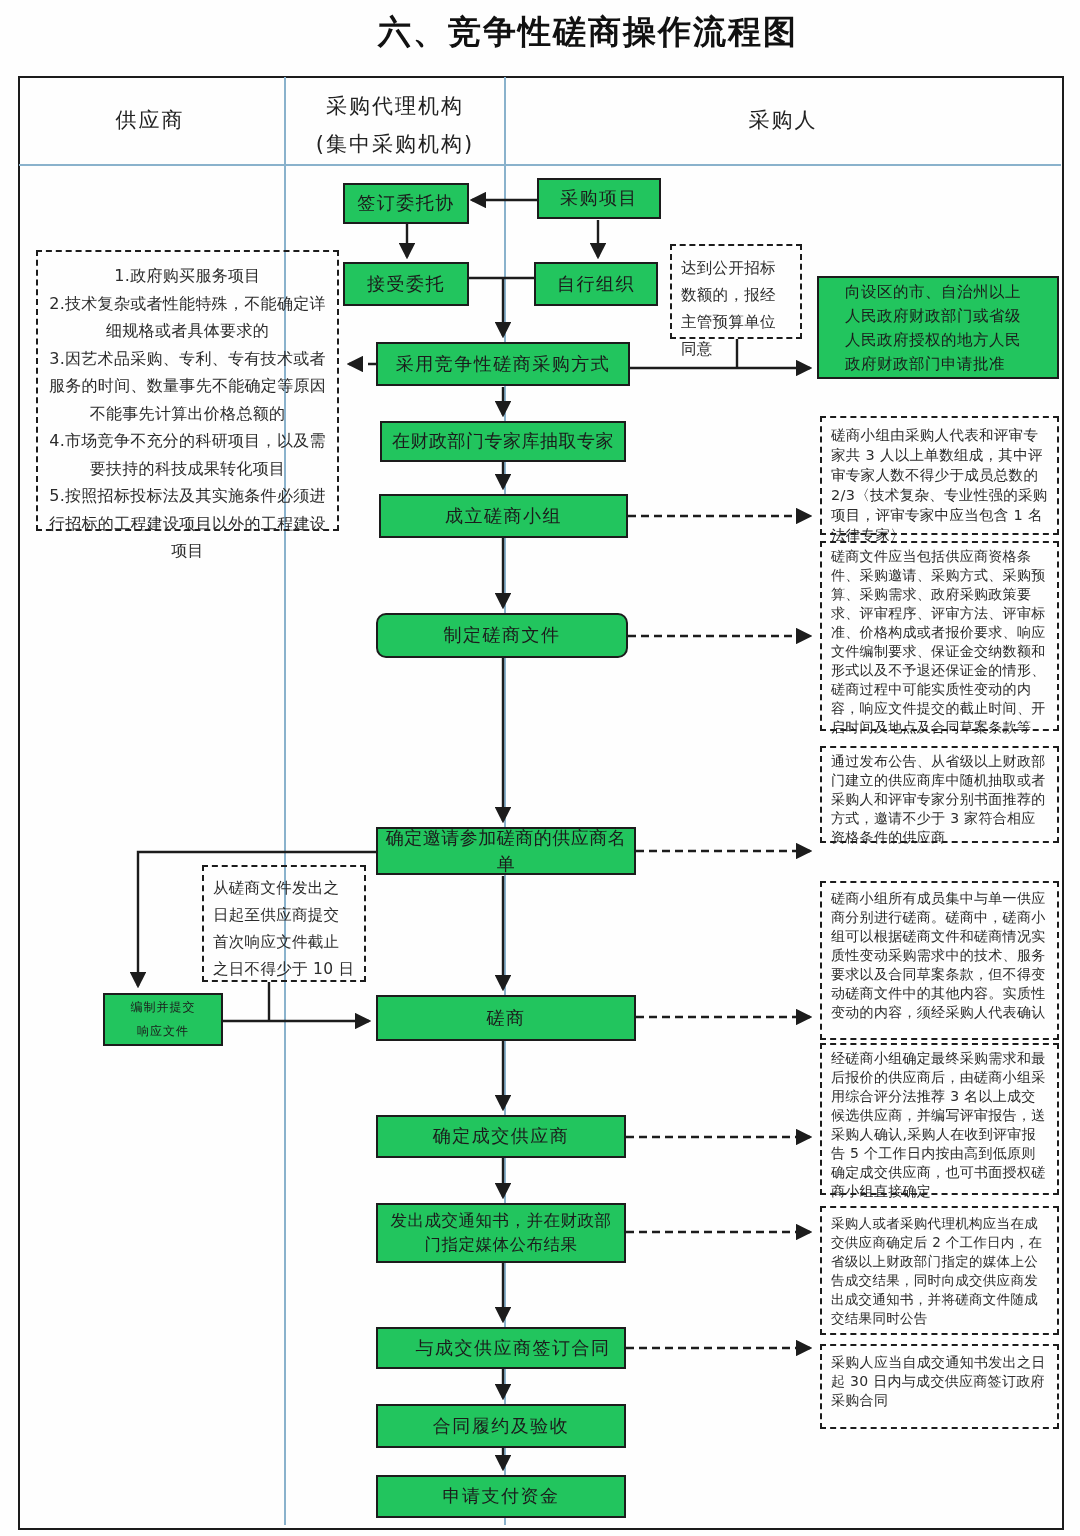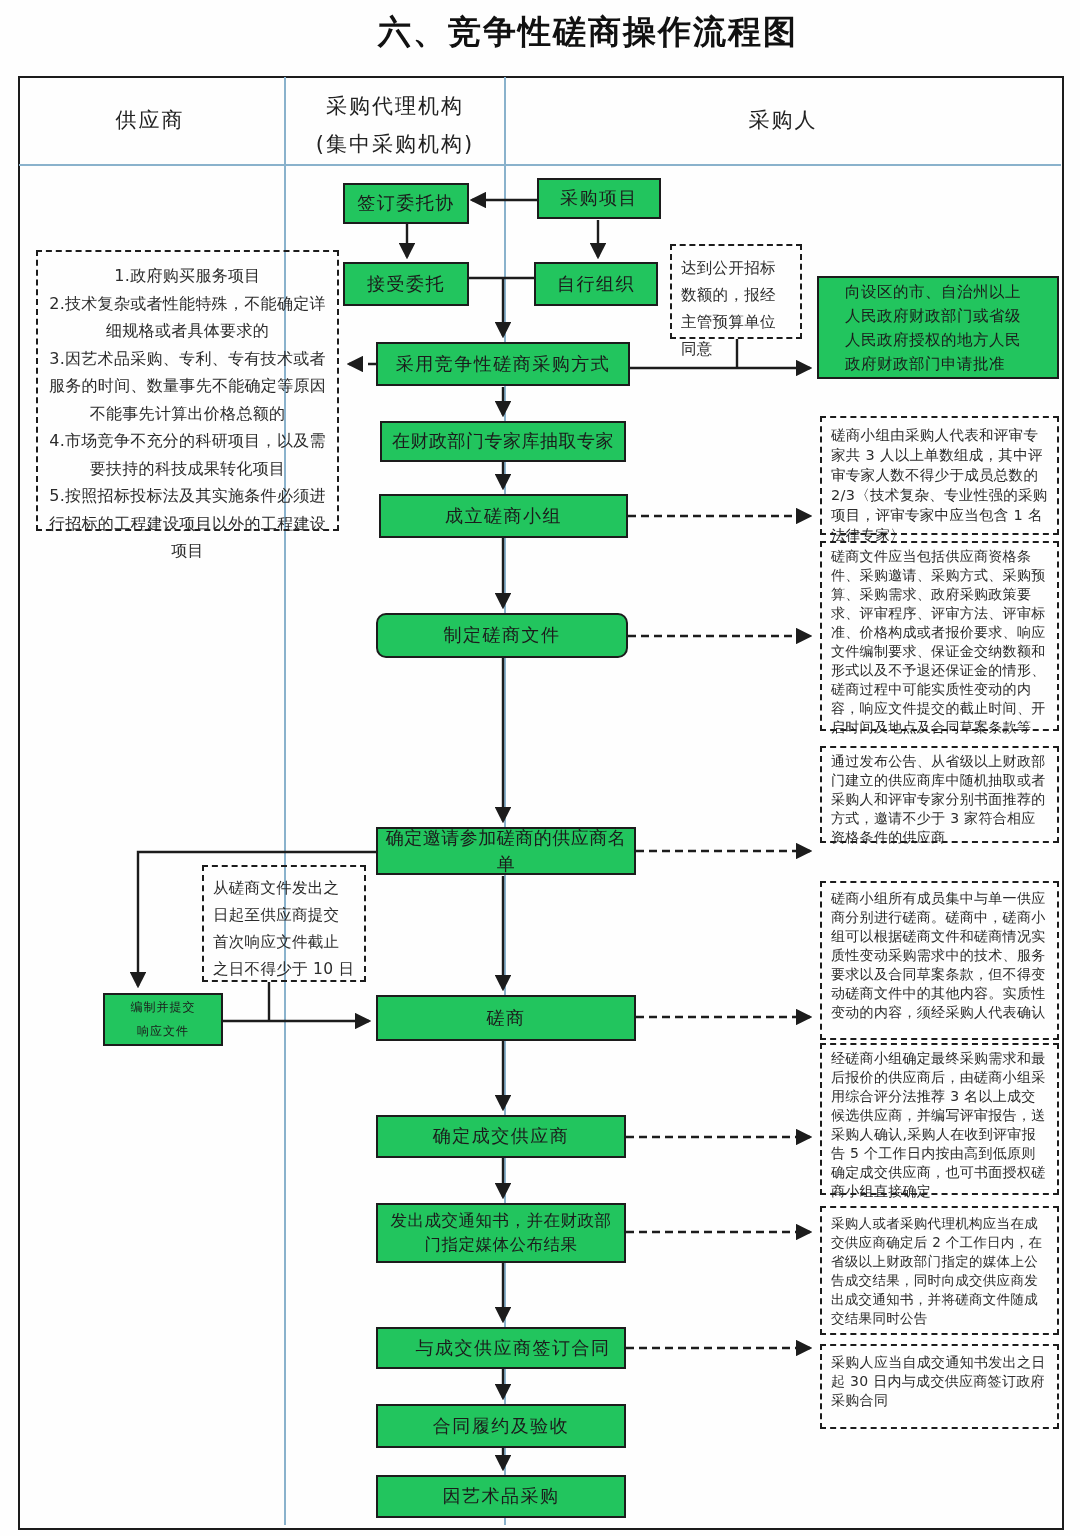--- a/index.html
+++ b/index.html
@@ -95,21 +95,21 @@
   <div class="node" style="left:380px;top:421px;width:246px;height:41px;letter-spacing:0.5px;">在财政部门专家库抽取专家</div>
   <div class="node" style="left:376px;top:342px;width:254px;height:44px;">采用竞争性磋商采购方式</div>
   <div class="node" style="left:379px;top:494px;width:249px;height:44px;">成立磋商小组</div>
   <div class="node" style="left:376px;top:613px;width:252px;height:45px;border-radius:10px;">制定磋商文件</div>
   <div class="node" style="left:376px;top:827px;width:260px;height:48px;letter-spacing:0.5px;">确定邀请参加磋商的供应商名单</div>
   <div class="node" style="left:376px;top:995px;width:260px;height:46px;">磋商</div>
   <div class="node" style="left:376px;top:1115px;width:250px;height:43px;">确定成交供应商</div>
   <div class="node small" style="left:376px;top:1203px;width:250px;height:60px;padding:4px 8px;">发出成交通知书，并在财政部门指定媒体公布结果</div>
   <div class="node" style="left:376px;top:1327px;width:250px;height:42px;padding-left:24px;">与成交供应商签订合同</div>
   <div class="node" style="left:376px;top:1404px;width:250px;height:44px;">合同履约及验收</div>
-  <div class="node" style="left:376px;top:1475px;width:250px;height:43px;">因艺术品采购</div>
+  <div class="node" style="left:376px;top:1475px;width:250px;height:43px;">申请支付资金</div>
 
   <div class="node" style="left:83px;top:993px;width:120px;height:53px;font-size:12px;flex-direction:column;letter-spacing:1px;margin-left:20px;">
     <div>编制并提交</div>
     <div style="margin-top:6px;">响应文件</div>
   </div>
 
   <div class="node lefttext" style="left:817px;top:276px;width:242px;height:103px;">向设区的市、自治州以上人民政府财政部门或省级人民政府授权的地方人民政府财政部门申请批准</div>
 
   <div class="note big" style="left:36px;top:250px;width:303px;height:281px;">
     <p>1.政府购买服务项目</p>

